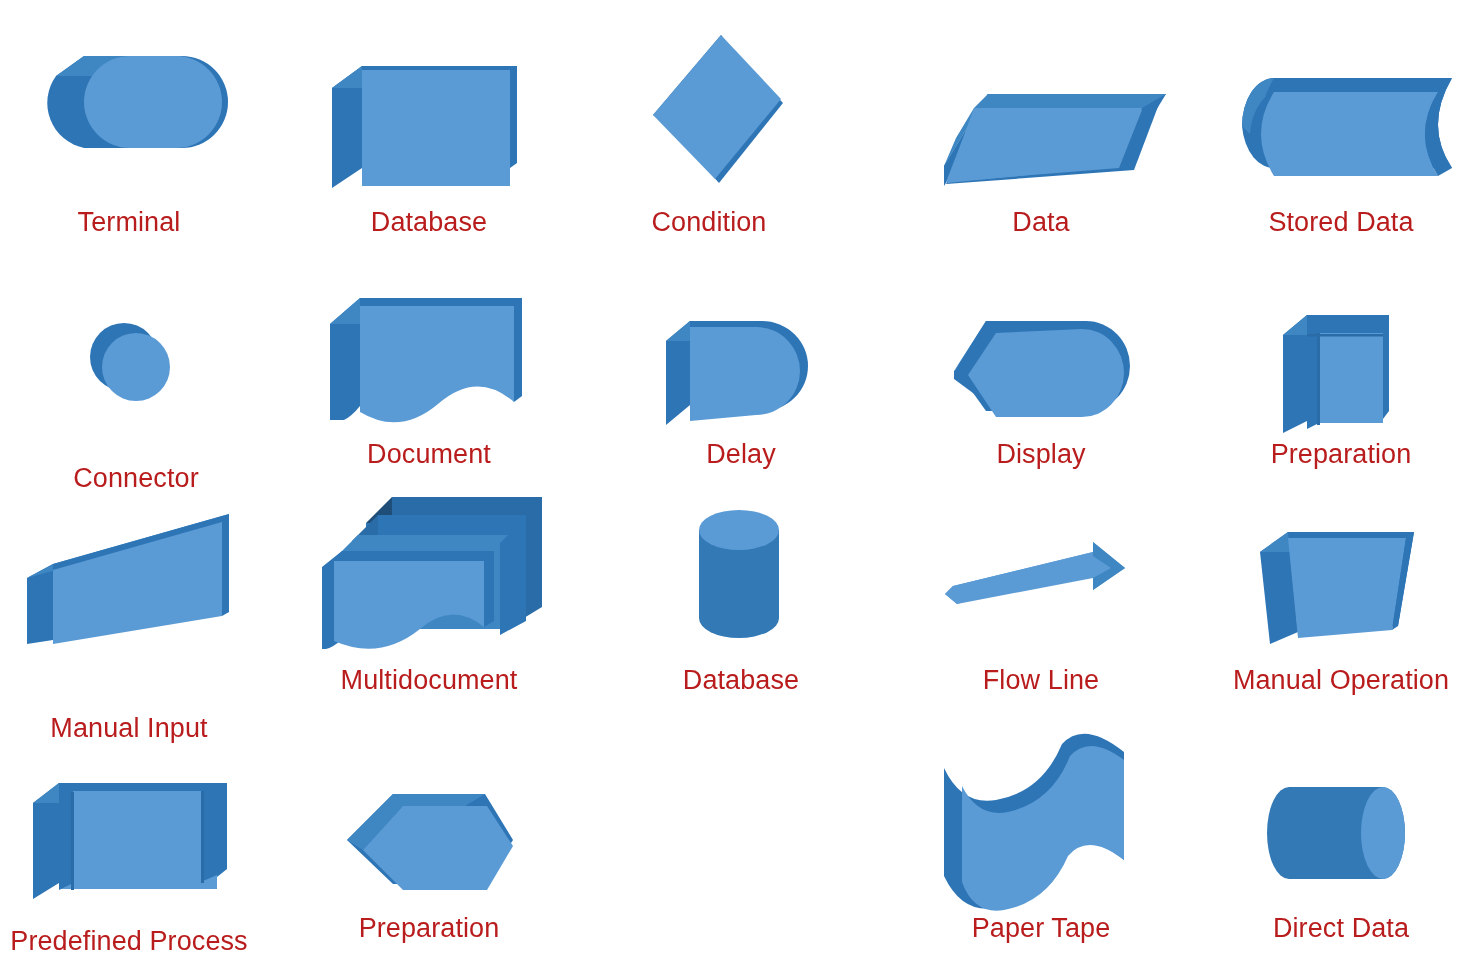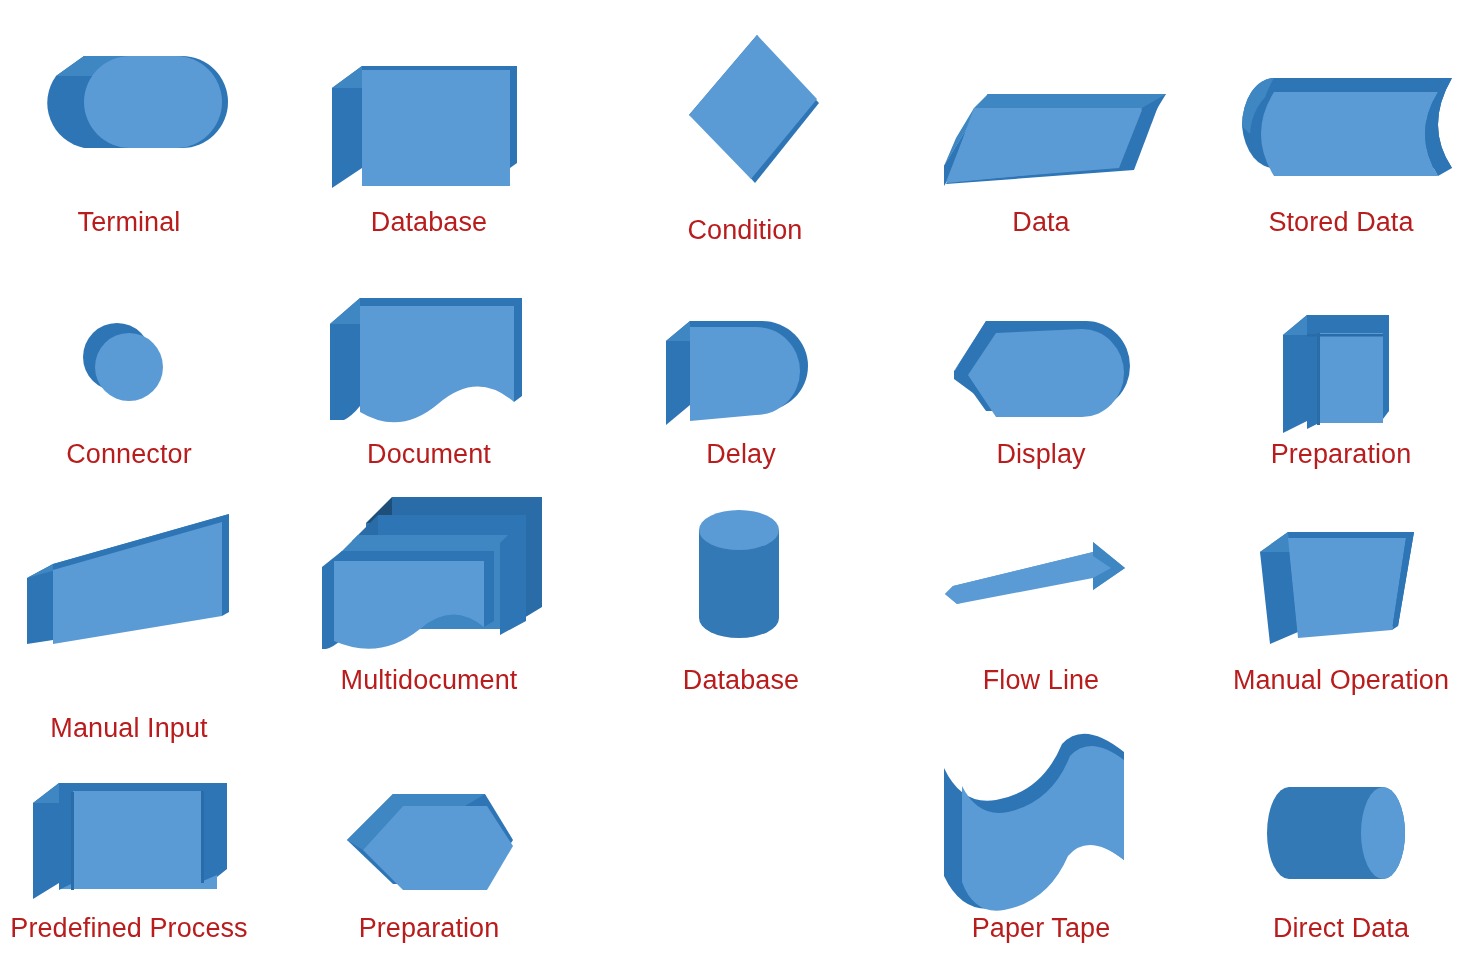--- a/index.html
+++ b/index.html
@@ -65,21 +65,21 @@
         <path d="M10 50 L40 28 L195 28 L165 50 Z" fill="#3E87C3"></path>
         <path d="M40 28 L195 28 L195 125 L40 148 Z" fill="#2E75B6"></path>
         <rect x="40" y="32" width="148" height="116" fill="#5B9BD5"></rect>
         <path d="M40 32 L188 32 L188 148 L40 148 Z" fill="#5B9BD5"></path>
         <path d="M188 32 L195 28 L195 125 L188 130 Z" fill="#2E75B6"></path>
       </svg>
     </div>
     <div class="caption">Database</div>
   </div>
 
-  <div class="cell" style="left:616px; top:12px; width:258px;gap:8px;">
+  <div class="cell" style="left:580px; top:12px; width:258px;">
     <div class="art" style="height:196px;">
       <svg width="200" height="190" viewBox="0 0 200 190">
         <path d="M44 100 L112 20 L118 28 L54 106 Z" fill="#2A6CA8"></path>
         <path d="M54 106 L118 28 L174 88 L110 168 Z" fill="#2E75B6"></path>
         <path d="M44 100 L112 20 L172 84 L106 164 Z" fill="#5B9BD5"></path>
       </svg>
     </div>
     <div class="caption">Condition</div>
   </div>
 
@@ -104,21 +104,21 @@
         <path d="M18 88 A32 48 0 0 1 50 40 L52 130 A32 48 0 0 1 18 88 Z" fill="#2E75B6"></path>
         <path d="M18 88 A32 48 0 0 1 50 40 L228 40 L196 54 L50 54 A32 48 0 0 0 26 96 Z" fill="#3E87C3"></path>
         <path d="M50 40 L228 40 Q200 88 228 130 L50 130 Q22 88 50 40 Z" fill="#2E75B6"></path>
         <path d="M50 54 L214 54 Q188 96 214 138 L50 138 Q24 96 50 54 Z" fill="#5B9BD5"></path>
         <path d="M214 54 L228 40 Q200 88 228 130 L214 138 Q188 96 214 54 Z" fill="#2E75B6"></path>
       </svg>
     </div>
     <div class="caption">Stored Data</div>
   </div>
 
-  <div class="cell" style="left:0px; top:300px; width:258px;">
+  <div class="cell" style="left:7px; top:300px; width:258px;gap:24px;">
     <div class="art" style="height:140px;">
       <svg width="120" height="110" viewBox="0 0 120 110">
         <circle cx="48" cy="42" r="34" fill="#2E75B6"></circle>
         <circle cx="60" cy="52" r="34" fill="#5B9BD5"></circle>
       </svg>
     </div>
     <div class="caption">Connector</div>
   </div>
 
   <div class="cell" style="left:300px; top:278px; width:258px;">
@@ -237,21 +237,21 @@
         <path d="M14 40 L42 20 L52 120 L24 132 Z" fill="#2E75B6"></path>
         <path d="M14 40 L42 20 L168 20 L142 40 Z" fill="#3E87C3"></path>
         <path d="M42 20 L168 20 L152 114 L52 120 Z" fill="#2E75B6"></path>
         <path d="M42 26 L160 26 L146 118 L52 126 Z" fill="#5B9BD5"></path>
         <path d="M160 26 L168 20 L152 114 L146 118 Z" fill="#2E75B6"></path>
       </svg>
     </div>
     <div class="caption">Manual Operation</div>
   </div>
 
-  <div class="cell" style="left:0px; top:744px; width:258px;">
+  <div class="cell" style="left:0px; top:744px; width:258px;gap:13px;">
     <div class="art" style="height:170px;">
       <svg width="225" height="140" viewBox="0 0 225 140">
         <path d="M16 44 L42 24 L42 124 L16 140 Z" fill="#2E75B6"></path>
         <path d="M16 44 L42 24 L210 24 L184 44 Z" fill="#3E87C3"></path>
         <path d="M42 24 L210 24 L210 110 L42 130 Z" fill="#2E75B6"></path>
         <rect x="42" y="32" width="158" height="98" fill="#5B9BD5"></rect>
         <path d="M200 32 L210 24 L210 110 L200 118 Z" fill="#2E75B6"></path>
         <path d="M42 32 L56 24 L56 124 L42 131 Z" fill="#2E75B6"></path>
         <rect x="54" y="33" width="3" height="98" fill="#2A6CA8"></rect>
         <path d="M186 32 L200 24 L200 116 L186 122 Z" fill="#2E75B6"></path>

